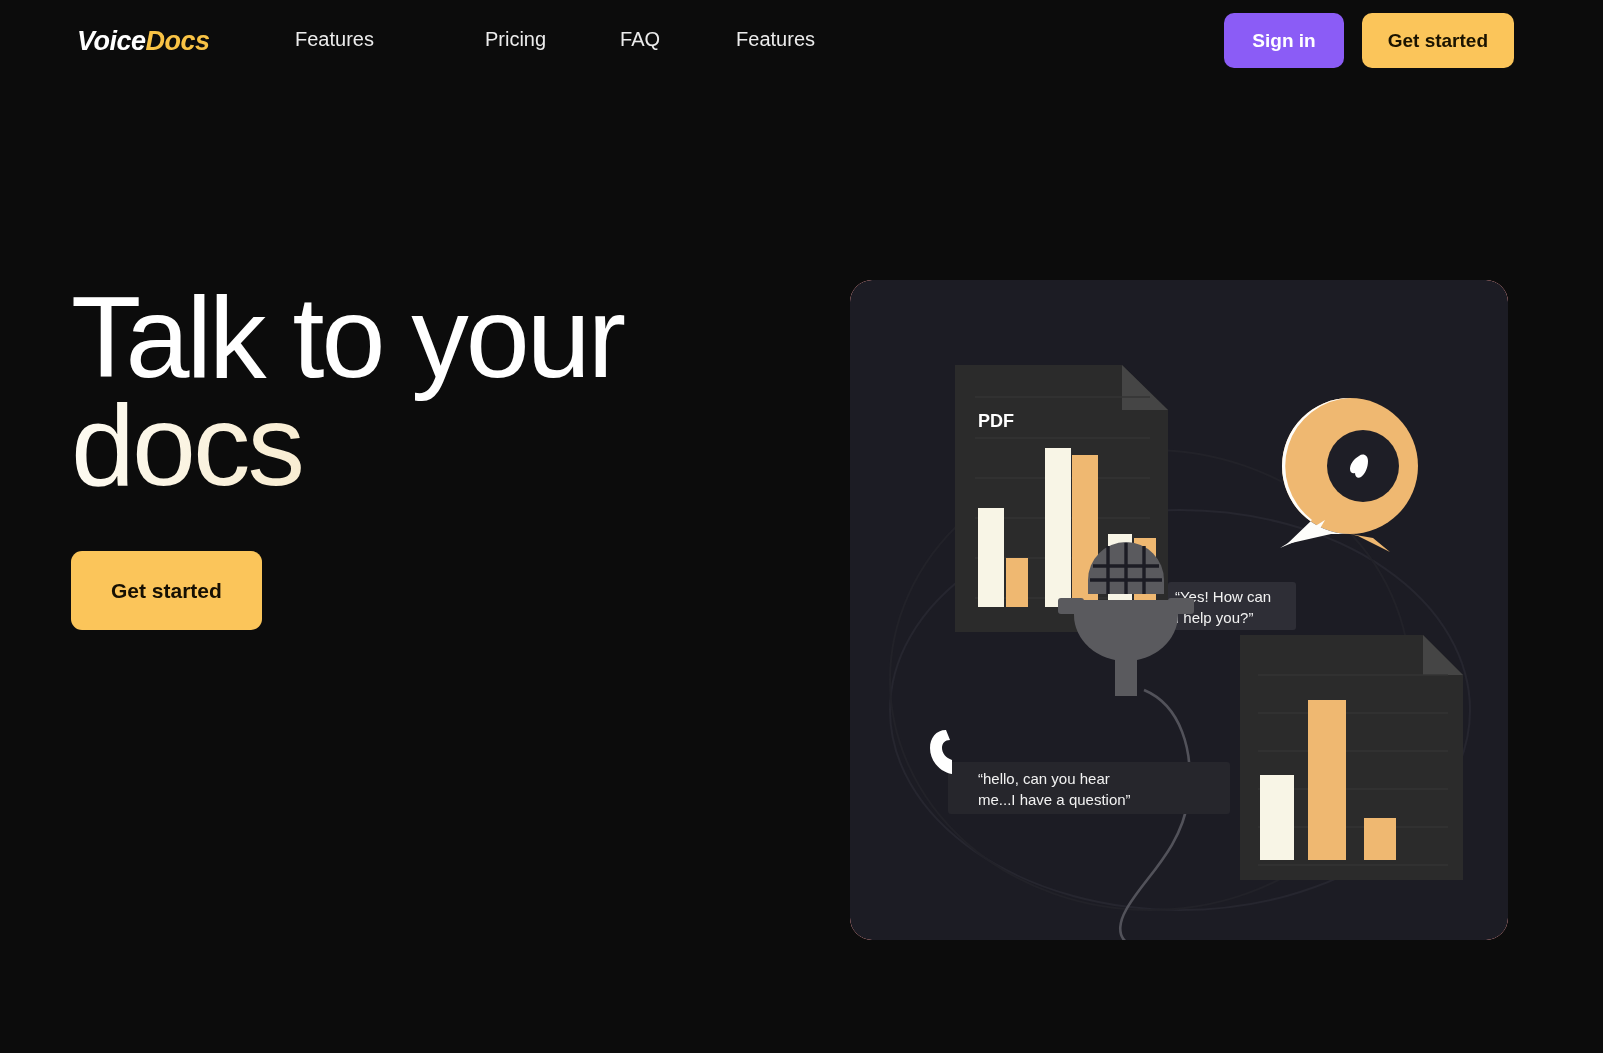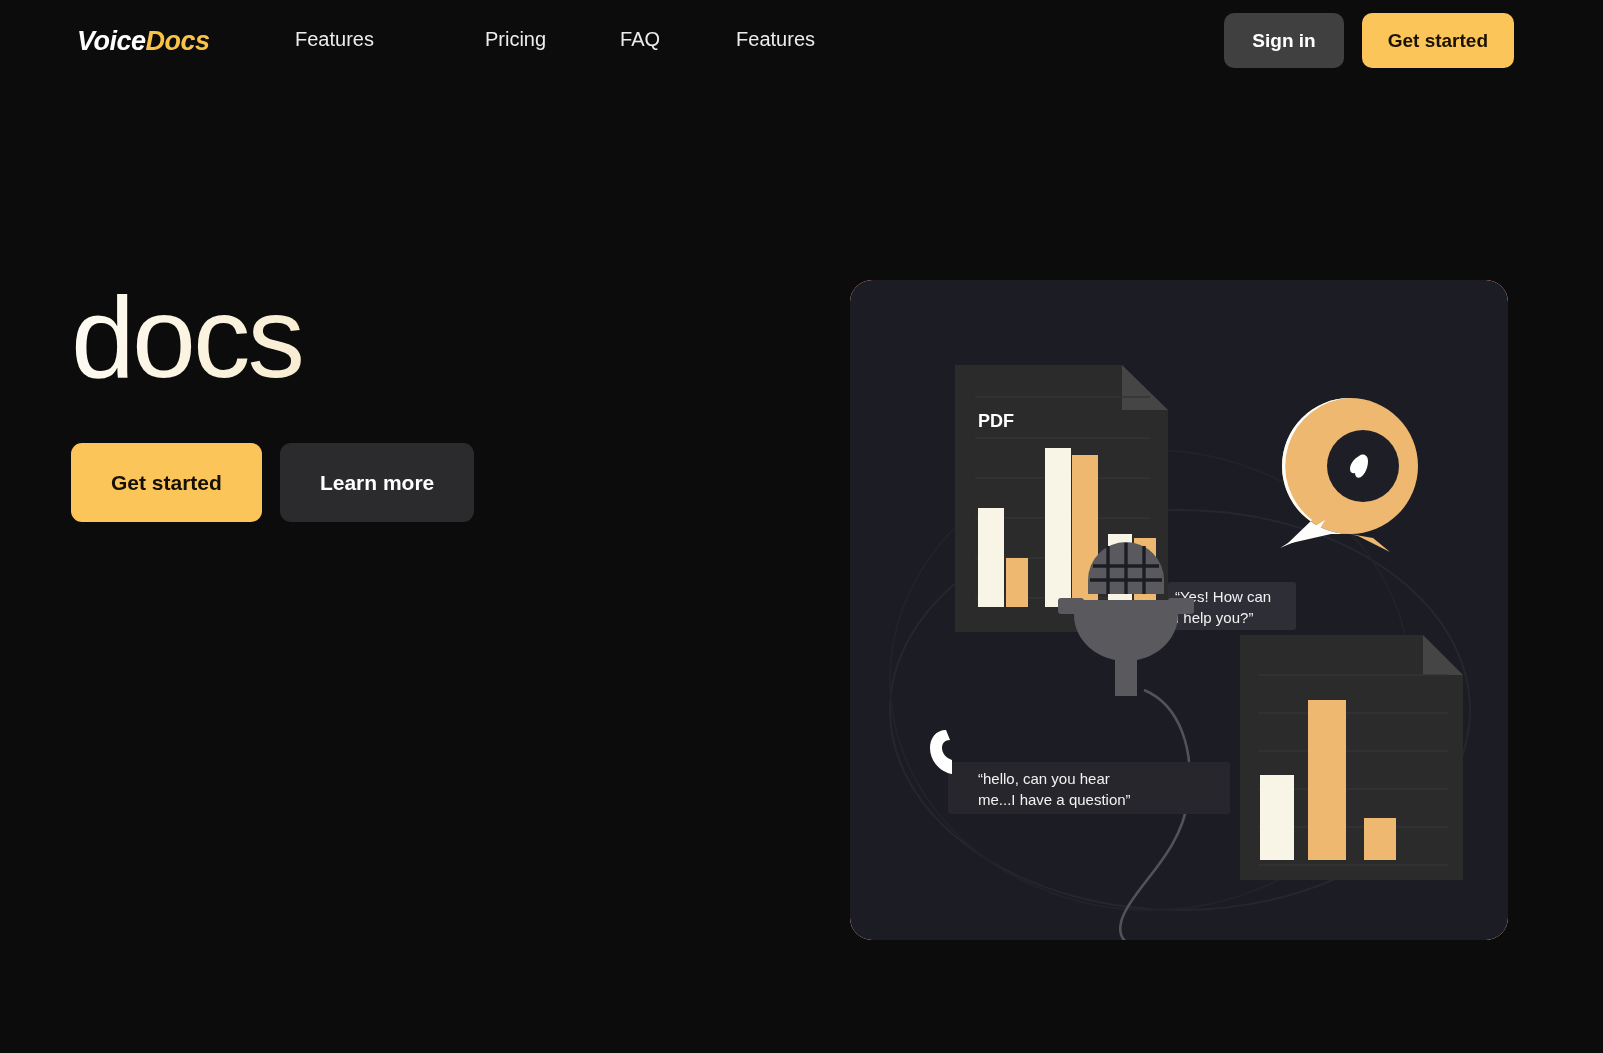--- a/index.html
+++ b/index.html
@@ -33,21 +33,21 @@
   }
   .nav-link.l1 { margin-right:33px; }
   .nav-link.l2 { margin-right:33px;margin-left:37px; }
   .nav-link.l3 { margin-right:35px; }
 
   .nav-actions {
     position:absolute; right:95px; top:13px;
     display:flex; gap:18px; align-items:center;
   }
   .btn-signin {
-    background:#404040; color:#ffffff; border:none;
+    background:#8b5cf6; color:#ffffff; border:none;
     font-size:19px; font-weight:bold; border-radius:10px;
     padding:16px 28px; height:55px; cursor:pointer;
     font-family:"Liberation Sans", sans-serif;
   }
   .btn-getstarted-nav {
     background:#fbc55a; color:#1a1300; border:none;
     font-size:19px; font-weight:bold; border-radius:10px;
     padding:0 26px; height:55px; cursor:pointer;
     font-family:"Liberation Sans", sans-serif;
   }
@@ -106,25 +106,25 @@
   </div>
 
   <div class="nav-actions">
     <button class="btn-signin">Sign in</button>
     <button class="btn-getstarted-nav">Get started</button>
   </div>
 </nav>
 
 <section class="hero-left">
   <h1 class="hero-title">
+    <span>Talk to your</span>
     <span class="line2">docs</span>
   </h1>
   <div class="hero-btns">
     <button class="btn-primary">Get started</button>
-    <button class="btn-secondary">Learn more</button>
   </div>
 </section>
 
 <div class="illus-card">
   <svg class="illus-svg" viewBox="0 0 658 660">
     <defs>
       <clipPath id="cardclip">
           <rect x="0" y="0" width="658" height="660" rx="22"></rect>
         </clipPath>
     </defs>

